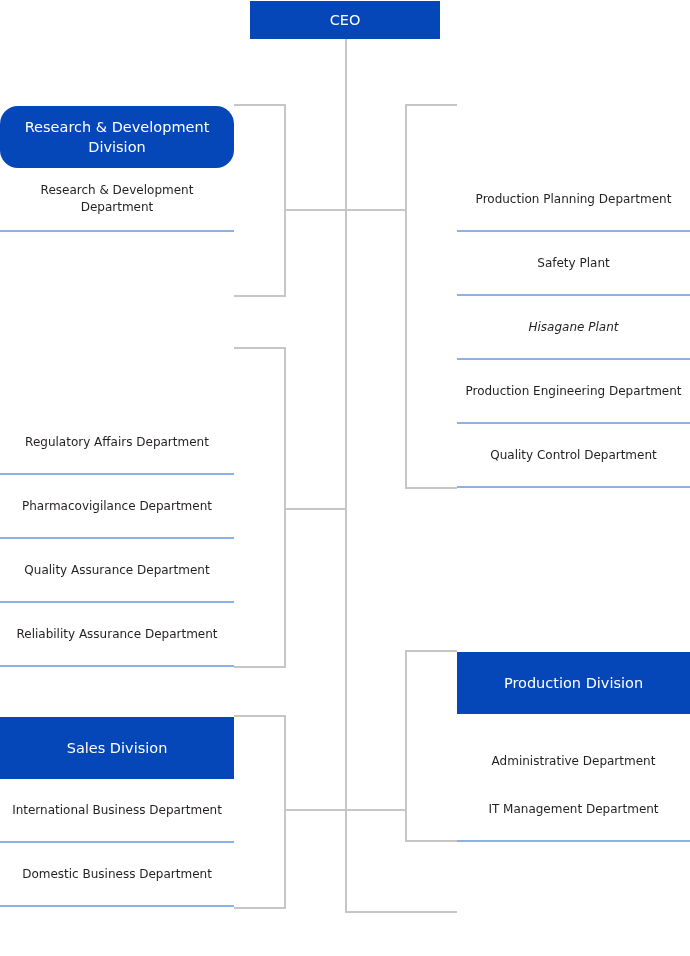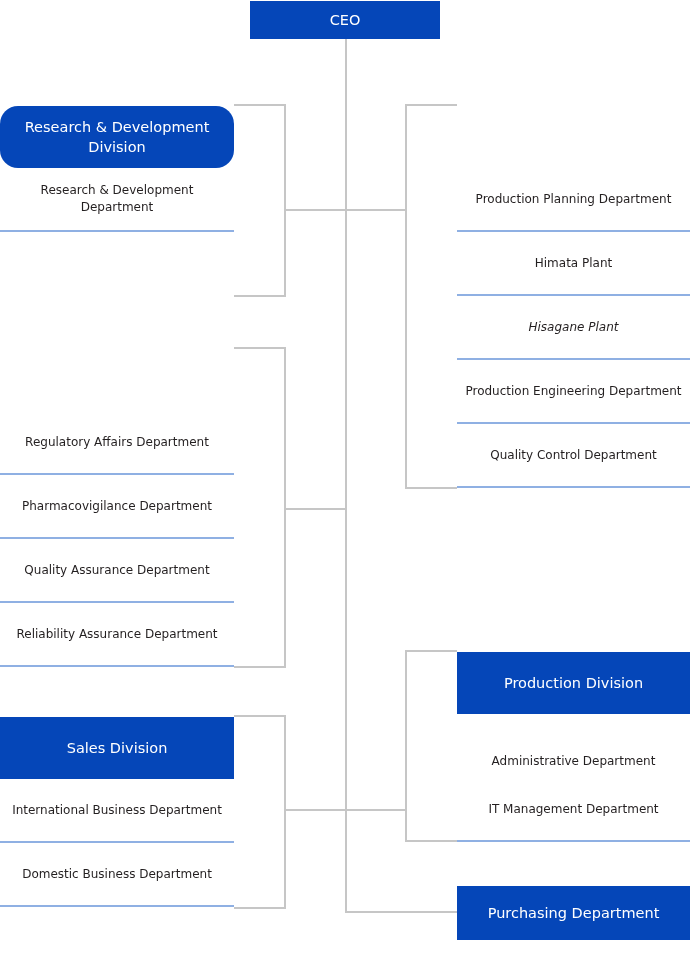--- a/index.html
+++ b/index.html
@@ -112,21 +112,21 @@
 
   <div class="line-h" style="left:234px; top:715px; width:52px;"></div>
   <div class="line-v" style="left:284px; top:715px; height:192px;"></div>
   <div class="line-h" style="left:234px; top:907px; width:52px;"></div>
   <div class="line-h" style="left:284px; top:809px; width:62px;"></div>
 
   <div class="dept" style="left:457px; top:168px; width:233px; height:64px;">
     <span>Production Planning Department</span>
   </div>
   <div class="dept" style="left:457px; top:232px; width:233px; height:64px;">
-    <span>Himata Plant</span>
+    <span>Safety Plant</span>
   </div>
   <div class="dept" style="left:457px; top:296px; width:233px; height:64px;font-style:italic;">
     <span>Hisagane Plant</span>
   </div>
   <div class="dept" style="left:457px; top:360px; width:233px; height:64px;">
     <span>Production Engineering Department</span>
   </div>
   <div class="dept" style="left:457px; top:424px; width:233px; height:64px;">
     <span>Quality Control Department</span>
   </div>
@@ -144,17 +144,14 @@
   </div>
   <div class="dept" style="left:457px; top:778px; width:233px; height:64px;">
     <span>IT Management Department</span>
   </div>
 
   <div class="line-h" style="left:405px; top:650px; width:52px;"></div>
   <div class="line-v" style="left:405px; top:650px; height:190px;"></div>
   <div class="line-h" style="left:405px; top:840px; width:52px;"></div>
   <div class="line-h" style="left:345px; top:809px; width:62px;"></div>
 
-  <div class="div-header" style="left:457px; top:886px; width:233px; height:54px;">
-    <span>Purchasing Department</span>
-  </div>
 
 </div>
 
 </body></html>

